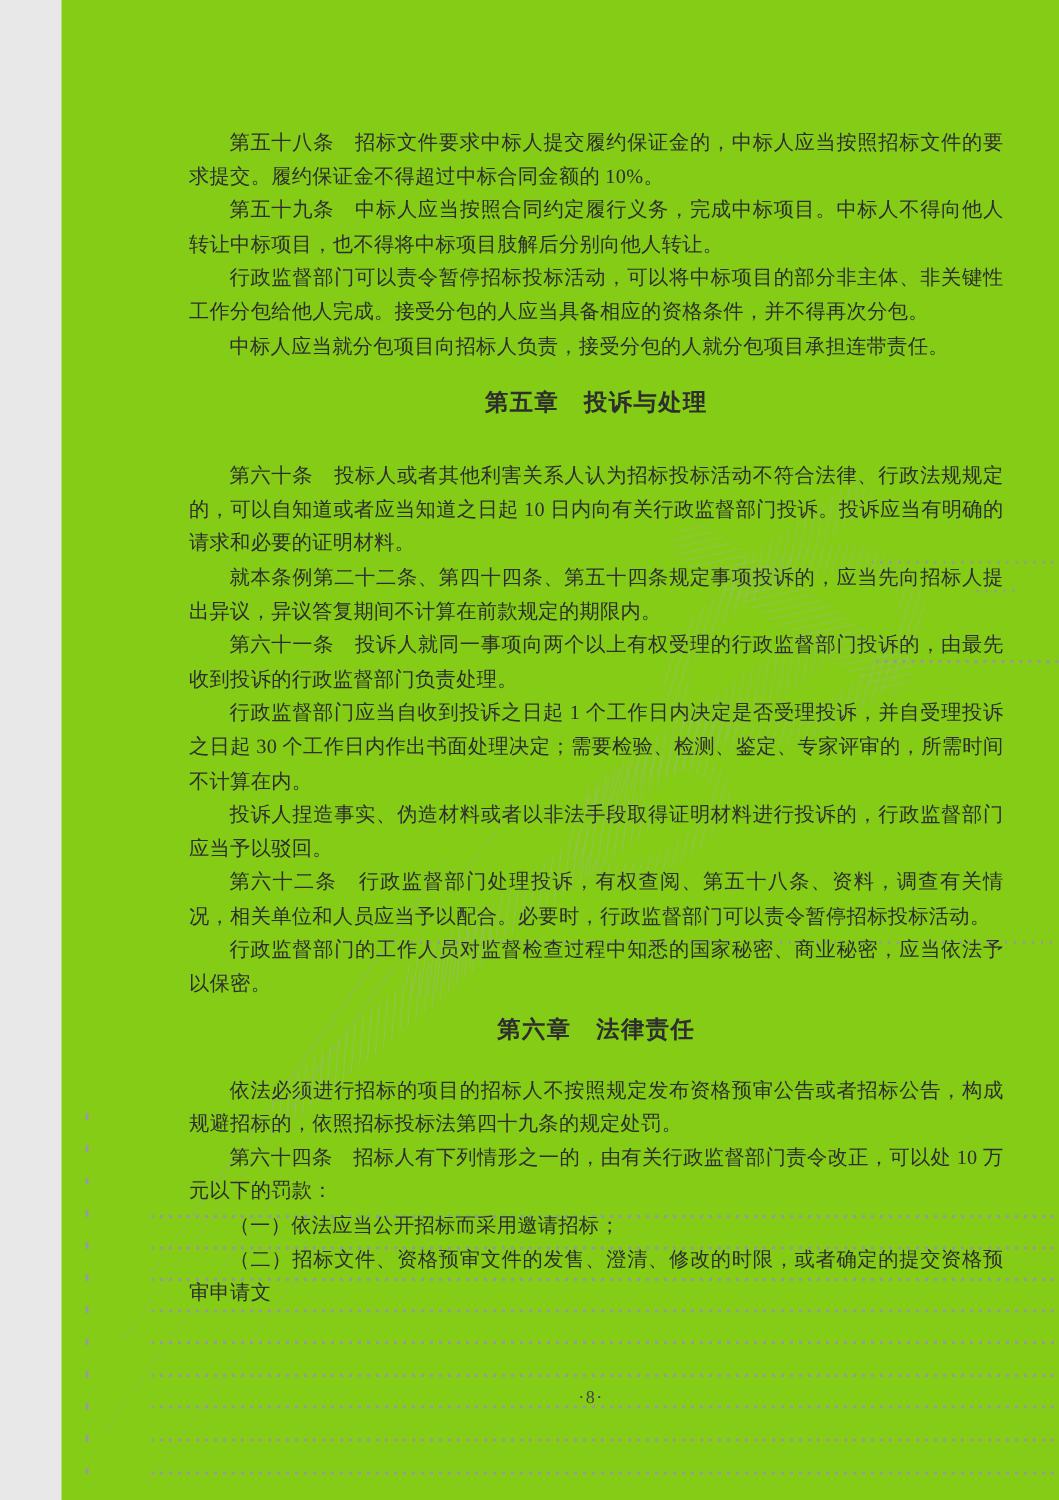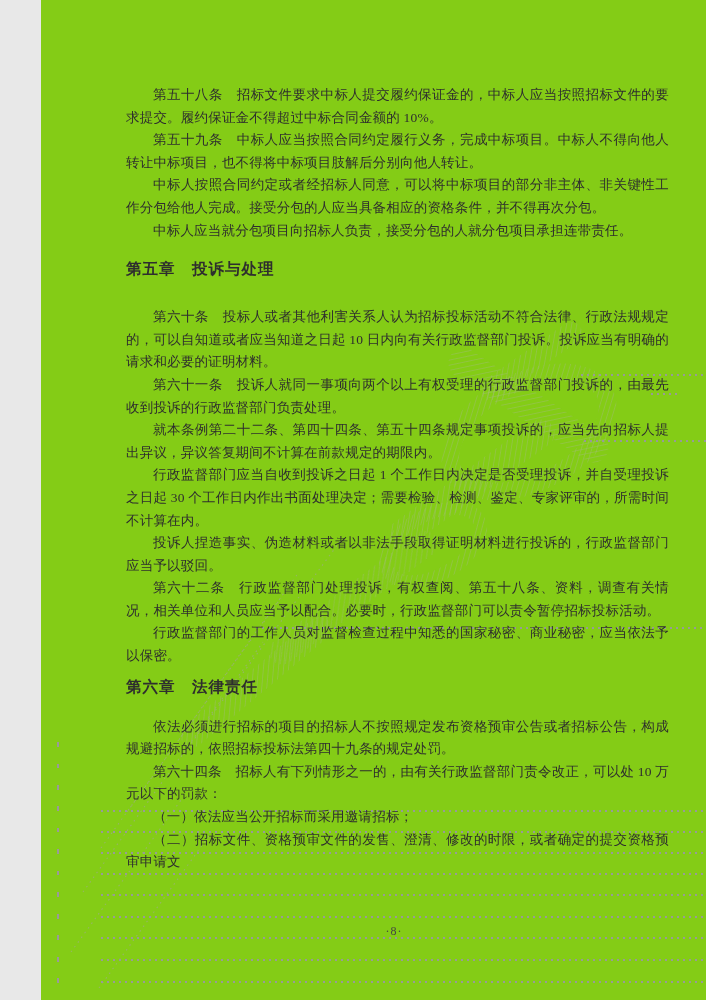--- a/index.html
+++ b/index.html
@@ -23,20 +23,21 @@
   }
   p.body{
     margin:0;
     text-indent:2em;
   }
   h2.chapter{
     margin:14px 0 24px 0;
     font-size:15.5px;
     line-height:26px;
     font-weight:bold;
+    text-align:center;
     letter-spacing:1px;
   }
   h2.chapter.second{margin:6px 0 16px 0;}
   .pagenum{
     position:absolute;
     top:924px;left:0;width:100%;
     text-align:center;
     font-size:12px;
     color:#454545;
     letter-spacing:1px;
@@ -99,26 +100,26 @@
   <div class="dotline" style="top:894px;left:60px;width:646px"></div>
   <div class="dotline" style="top:916px;left:60px;width:646px"></div>
   <div class="dotline" style="top:937px;left:60px;width:646px"></div>
   <div class="dotline" style="top:959px;left:60px;width:646px"></div>
   <div class="dotline" style="top:981px;left:60px;width:646px"></div>
   <div class="ticks"></div>
 
   <div class="content">
     <p class="body">第五十八条　招标文件要求中标人提交履约保证金的，中标人应当按照招标文件的要求提交。履约保证金不得超过中标合同金额的 10%。</p>
     <p class="body">第五十九条　中标人应当按照合同约定履行义务，完成中标项目。中标人不得向他人转让中标项目，也不得将中标项目肢解后分别向他人转让。</p>
-    <p class="body">中标人按照合同约定或者经招标人同意，可以将中标项目的部分非主体、非关键性工作分包给他人完成。接受分包的人应当具备相应的资格条件，并不得再次分包。</p>
+    <p class="body">行政监督部门可以责令暂停招标投标活动，可以将中标项目的部分非主体、非关键性工作分包给他人完成。接受分包的人应当具备相应的资格条件，并不得再次分包。</p>
     <p class="body">中标人应当就分包项目向招标人负责，接受分包的人就分包项目承担连带责任。</p>
     <h2 class="chapter">第五章　投诉与处理</h2>
     <p class="body">第六十条　投标人或者其他利害关系人认为招标投标活动不符合法律、行政法规规定的，可以自知道或者应当知道之日起 10 日内向有关行政监督部门投诉。投诉应当有明确的请求和必要的证明材料。</p>
+    <p class="body">就本条例第二十二条、第四十四条、第五十四条规定事项投诉的，应当先向招标人提出异议，异议答复期间不计算在前款规定的期限内。</p>
     <p class="body">第六十一条　投诉人就同一事项向两个以上有权受理的行政监督部门投诉的，由最先收到投诉的行政监督部门负责处理。</p>
-    <p class="body">就本条例第二十二条、第四十四条、第五十四条规定事项投诉的，应当先向招标人提出异议，异议答复期间不计算在前款规定的期限内。</p>
     <p class="body">行政监督部门应当自收到投诉之日起 1 个工作日内决定是否受理投诉，并自受理投诉之日起 30 个工作日内作出书面处理决定；需要检验、检测、鉴定、专家评审的，所需时间不计算在内。</p>
     <p class="body">投诉人捏造事实、伪造材料或者以非法手段取得证明材料进行投诉的，行政监督部门应当予以驳回。</p>
     <p class="body">第六十二条　行政监督部门处理投诉，有权查阅、第五十八条、资料，调查有关情况，相关单位和人员应当予以配合。必要时，行政监督部门可以责令暂停招标投标活动。</p>
     <p class="body">行政监督部门的工作人员对监督检查过程中知悉的国家秘密、商业秘密，应当依法予以保密。</p>
     <h2 class="chapter second">第六章　法律责任</h2>
     <p class="body">依法必须进行招标的项目的招标人不按照规定发布资格预审公告或者招标公告，构成规避招标的，依照招标投标法第四十九条的规定处罚。</p>
     <p class="body">第六十四条　招标人有下列情形之一的，由有关行政监督部门责令改正，可以处 10 万元以下的罚款：</p>
     <p class="body">（一）依法应当公开招标而采用邀请招标；</p>
     <p class="body">（二）招标文件、资格预审文件的发售、澄清、修改的时限，或者确定的提交资格预审申请文</p>
   </div>

